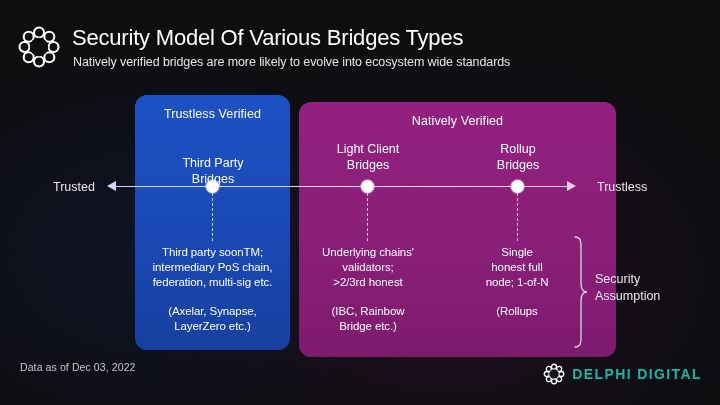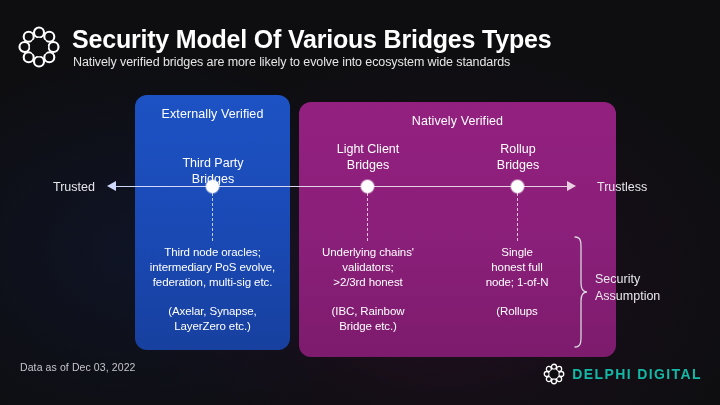--- a/index.html
+++ b/index.html
@@ -12,21 +12,21 @@
       radial-gradient(ellipse 380px 280px at 20% 62%, rgba(18,40,110,0.22) 0%, rgba(13,13,16,0) 70%),
       #0e0e11;
     color:#ffffff;
   }
 
   
   .header { position:absolute; left:0; top:0; width:100%; height:92px; }
   .logo-mark { position:absolute; left:17px; top:25px; width:44px; height:44px; }
   .title {
     position:absolute; left:72px; top:25px;
-    font-size:25px; font-weight:bold; letter-spacing:-0.2px; color:#ffffff;
+    font-size:22px; font-weight:normal; letter-spacing:-0.2px; color:#ffffff;
     white-space:nowrap;
   }
   .subtitle {
     position:absolute; left:73px; top:55px;
     font-size:12.5px; color:#e5e5e5; letter-spacing:-0.1px; white-space:nowrap;
   }
 
   
   .box {
     position:absolute; border-radius:12px;
@@ -134,21 +134,21 @@
       </g>
       <circle cx="22" cy="22" r="9.2" fill="#0e0e11"></circle>
     </svg>
   </span>
 
   <div class="title">Security Model Of Various Bridges Types</div>
   <div class="subtitle">Natively verified bridges are more likely to evolve into ecosystem wide standards</div>
 </div>
 
 <div class="box box-ext">
-  <div class="box-title">Externally Verified</div>
+  <div class="box-title">Trustless Verified</div>
 </div>
 
 <div class="box box-nat">
   <div class="box-title">Natively Verified</div>
 </div>
 
 <div class="col-head ch-tp">
   <div>Third Party</div>
   <div>Bridges</div>
 </div>
@@ -171,22 +171,22 @@
 
 <div class="dot dot-1"></div>
 <div class="dot dot-2"></div>
 <div class="dot dot-3"></div>
 
 <div class="dash dash-1"></div>
 <div class="dash dash-2"></div>
 <div class="dash dash-3"></div>
 
 <div class="col-body cb-tp">
-  <div>Third node oracles;</div>
-  <div>intermediary PoS evolve,</div>
+  <div>Third party soonTM;</div>
+  <div>intermediary PoS chain,</div>
   <div>federation, multi-sig etc.</div>
   <span class="sub">(Axelar, Synapse,</span>
   <div>LayerZero etc.)</div>
 </div>
 
 <div class="col-body cb-light">
   <div>Underlying chains'</div>
   <div>validators;</div>
   <div>&gt;2/3rd honest</div>
   <span class="sub">(IBC, Rainbow</span>

